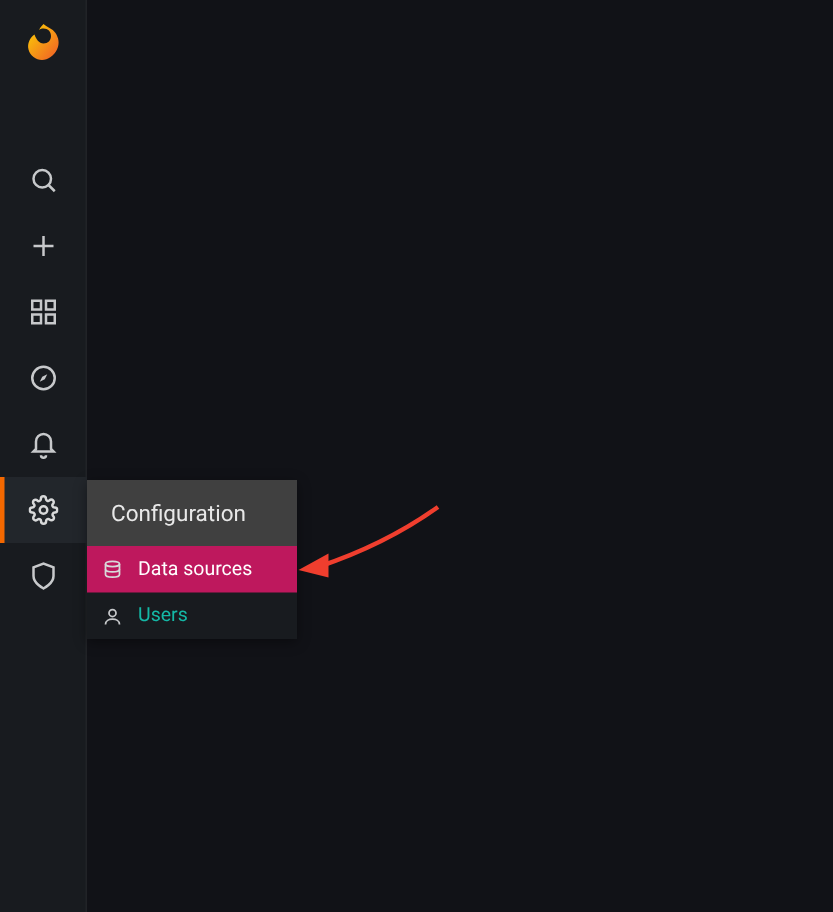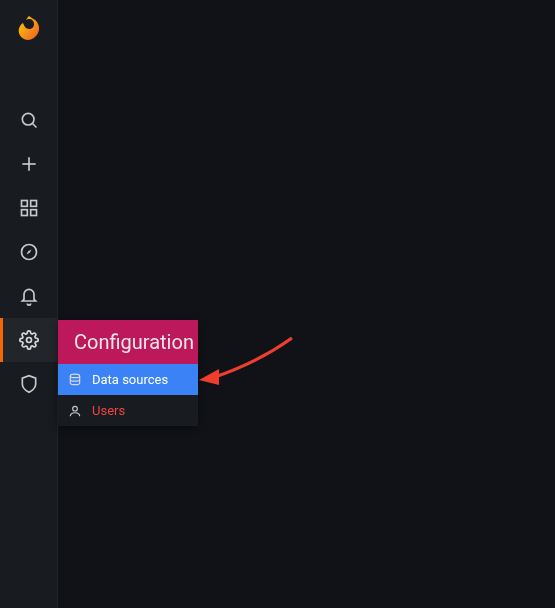--- a/index.html
+++ b/index.html
@@ -63,36 +63,36 @@
       top: 320px;
       width: 140px;
       background: #181b1f;
       box-shadow: 0 2px 8px rgba(0,0,0,0.4);
     }
     .submenu-header {
       height: 44px;
       display: flex;
       align-items: center;
       padding: 0 16px;
-      font-size: 20px;
+      font-size: 15px;
       color: #e8e8e8;
-      background: #be185d;
+      background: #404040;
     }
     .submenu-item {
       height: 31px;
       display: flex;
       align-items: center;
       padding: 0 10px;
       gap: 10px;
       font-size: 13px;
-      color: #ef4444;
+      color: #14b8a6;
       cursor: pointer;
     }
     .submenu-item.active {
-      background: #3b82f6;
+      background: #be185d;
       color: #fff;
     }
     .submenu-item .sub-icon {
       width: 14px;
       height: 14px;
       display: flex;
       align-items: center;
       justify-content: center;
       flex-shrink: 0;
     }

